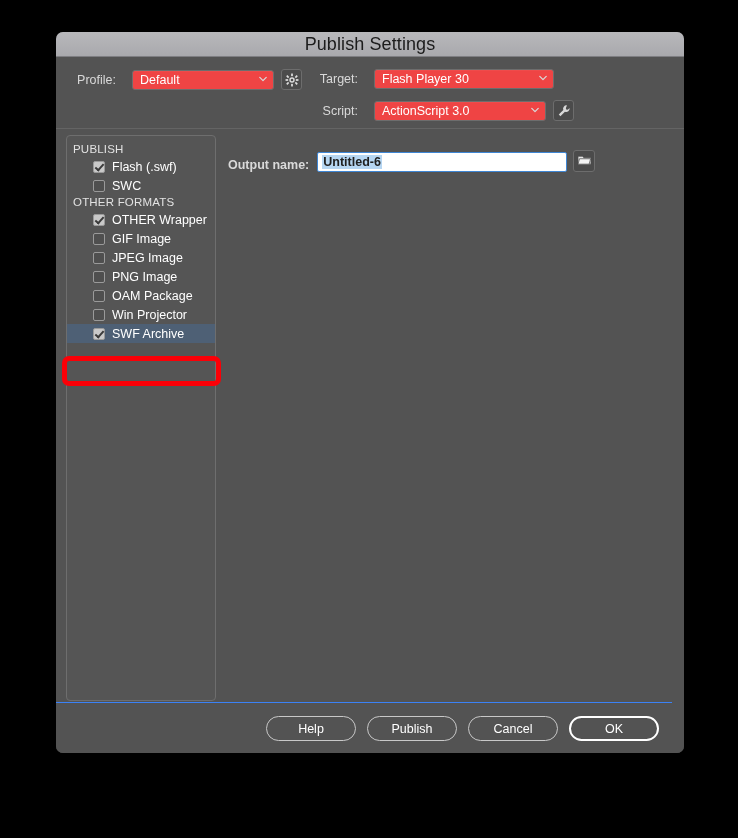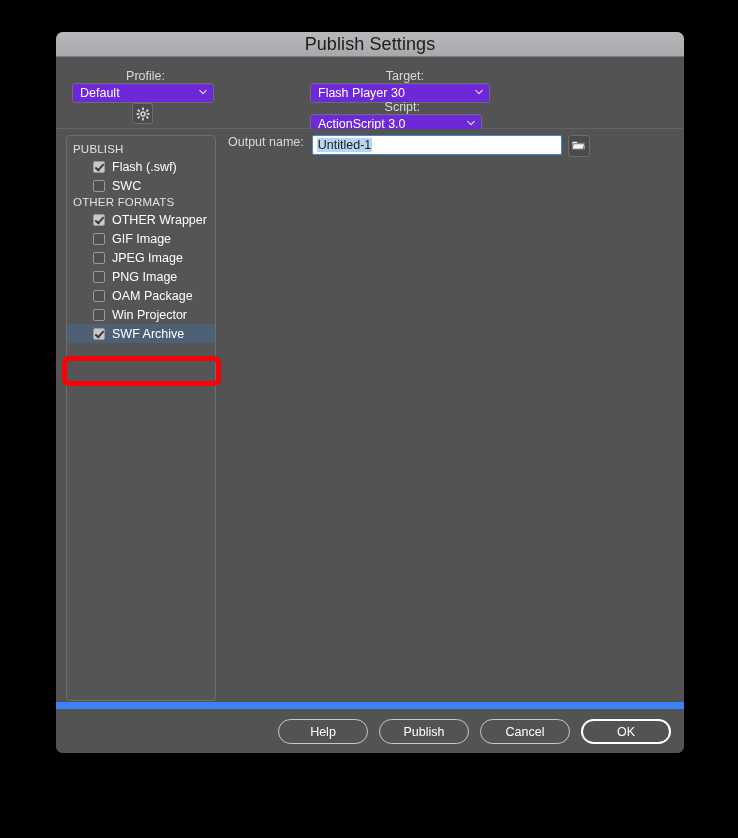--- a/index.html
+++ b/index.html
@@ -57,36 +57,35 @@
   .lbl {
     font-size: 12.5px;
     color: #d9d9d9;
     white-space: nowrap;
   }
 
   .row {
     position: absolute;
     display: flex;
     align-items: center;
-    flex-direction: column;
   }
   #profile-row { left: 8px; top: 12px; }
   #target-row  { left: 246px; top: 12px; }
   #script-row  { left: 246px; top: 43px; }
 
   .row .lbl { width: auto; text-align: right; }
   #profile-row .lbl { width: 52px; }
   #target-row .lbl  { width: 56px; }
   #script-row .lbl  { width: 56px; }
 
   .select {
     position: relative;
     height: 20px;
-    margin-left: 8px;
-    background: #6d28d9;
+    margin-left: 16px;
+    background: #ef4444;
     border: 1px solid #6d6d6d;
     border-radius: 3px;
     display: flex;
     align-items: center;
     padding: 0 20px 0 7px;
     box-sizing: border-box;
     box-shadow: 0 1px 0 rgba(255,255,255,0.04) inset;
   }
   .select-text {
     font-size: 12.5px;
@@ -193,23 +192,24 @@
     height: 7px;
     border: solid #3a3a3a;
     border-width: 0 2px 2px 0;
     transform: rotate(42deg);
   }
 
   
   #output-row {
     position: absolute;
     left: 172px;
-    top: 6px;
-    display: flex;
-    align-items: flex-start;
+    top: 21px;
+    display: flex;
+    align-items: flex-end;
+    font-weight: bold;
   }
   #output-row .lbl { font-size: 12.5px; color: #d9d9d9; }
 
   #output-field {
     width: 250px;
     height: 20px;
     margin-left: 8px;
     background: #ffffff;
     border: 1px solid #3f86d4;
     border-radius: 2px;
@@ -236,24 +236,24 @@
     display: flex;
     align-items: center;
     justify-content: center;
     box-sizing: border-box;
   }
 
   
   .footer {
     position: absolute;
     left: 0;
-    right: 0;
+    right: 12px;
     bottom: 0;
     height: 52px;
-    border-top: 7px solid #3b82f6;
+    border-top: 1px solid #3b82f6;
     display: flex;
     align-items: center;
     justify-content: flex-end;
     padding-right: 13px;
     box-sizing: border-box;
   }
   .btn {
     height: 25px;
     min-width: 90px;
     margin-left: 11px;
@@ -401,21 +401,21 @@
           </div>
           <div class="fmt-row selected">
             <span class="cb on"></span>
             <span class="fmt-label">SWF Archive</span>
           </div>
         </div>
 
       <div id="output-row">
         <span class="lbl">Output name:</span>
         <div id="output-field">
-          <span id="output-value">Untitled-1</span>
+          <span id="output-value">Untitled-6</span>
         </div>
         <div id="folder-btn">
           <span>
             <svg width="15" height="13" viewBox="0 0 16 14">
               <path d="M1 3.5h5l1.3 1.6H15V12H1z" fill="#e6e6e6" stroke="#4a4a4a" stroke-width="0.8"></path>
               <path d="M2.6 6.2h12L13 12H1z" fill="#f4f4f4" stroke="#4a4a4a" stroke-width="0.8"></path>
             </svg>
           </span>
         </div>
       </div>

